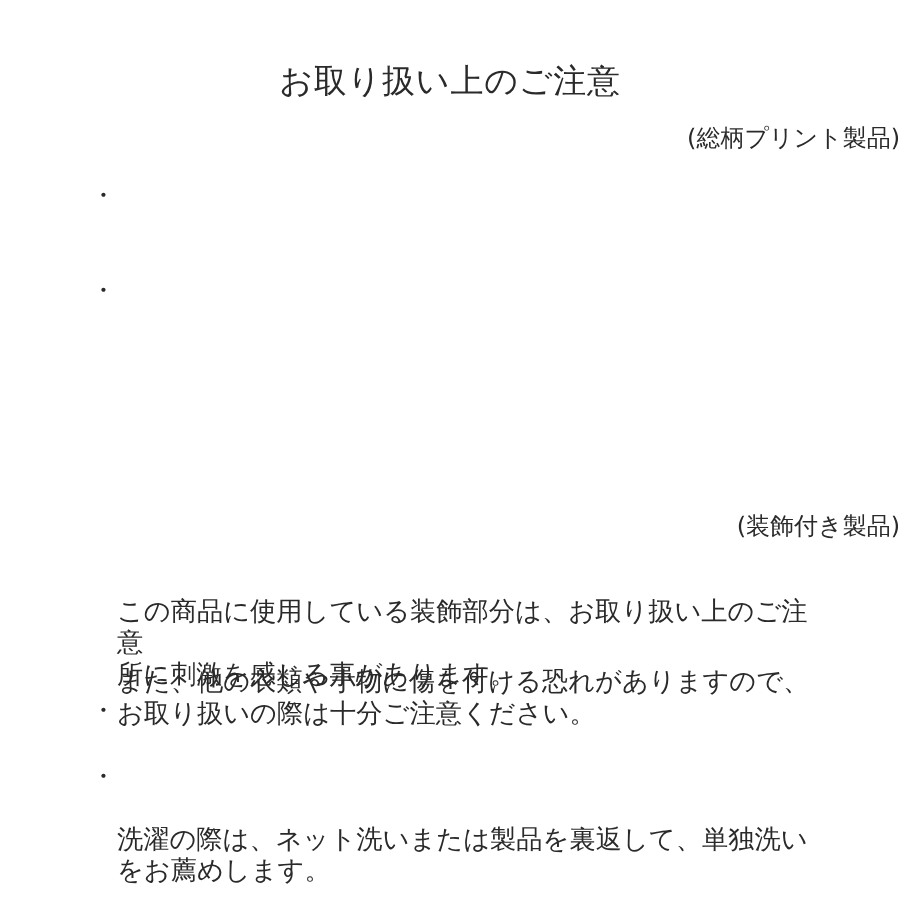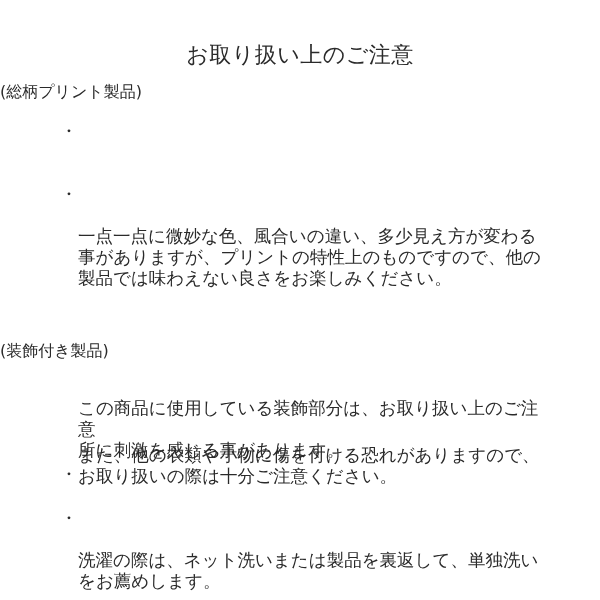--- a/index.html
+++ b/index.html
@@ -22,21 +22,21 @@
       width: 600px;
       text-align: center;
       font-size: 22px;
       letter-spacing: 0.5px;
       line-height: 30px;
     }
     .subtitle {
       position: absolute;
       left: 0;
       width: 600px;
-      text-align: left;
+      text-align: right;
       font-size: 16px;
       line-height: 22px;
     }
     .sub1 { top: 81px; }
     .sub2 { top: 340px; }
     .block {
       position: absolute;
       left: 60px;
       width: 490px;
       font-size: 17.5px;
@@ -74,23 +74,20 @@
 
 <div class="block" id="b1">
   <div class="item">
     <span class="bullet">・</span>
   </div>
 </div>
 
 <div class="block" id="b2">
   <div class="item">
     <span class="bullet">・</span>
-    <span class="text">一点一点に微妙な色、風合いの違い、多少見え方が変わる
-事がありますが、プリントの特性上のものですので、他の
-製品では味わえない良さをお楽しみください。</span>
   </div>
 </div>
 
 <div class="subtitle sub2">(装飾付き製品)</div>
 
 <div class="block" id="p1">
   <div class="item">
     <span class="text">この商品に使用している装飾部分は、お取り扱い上のご注意
 所に刺激を感じる事があります。</span>
   </div>

